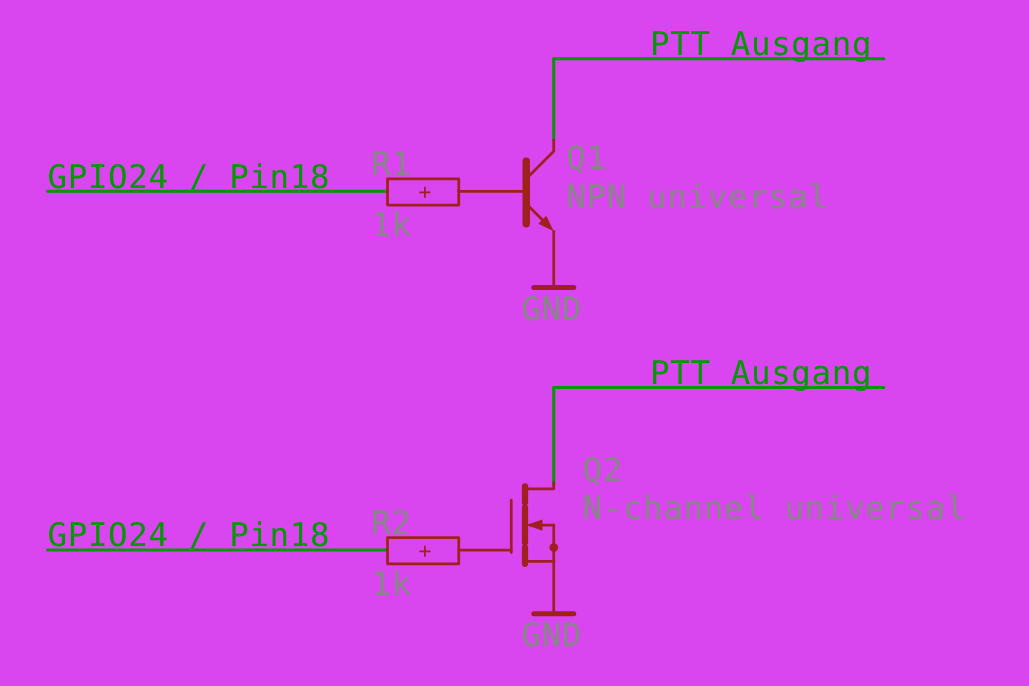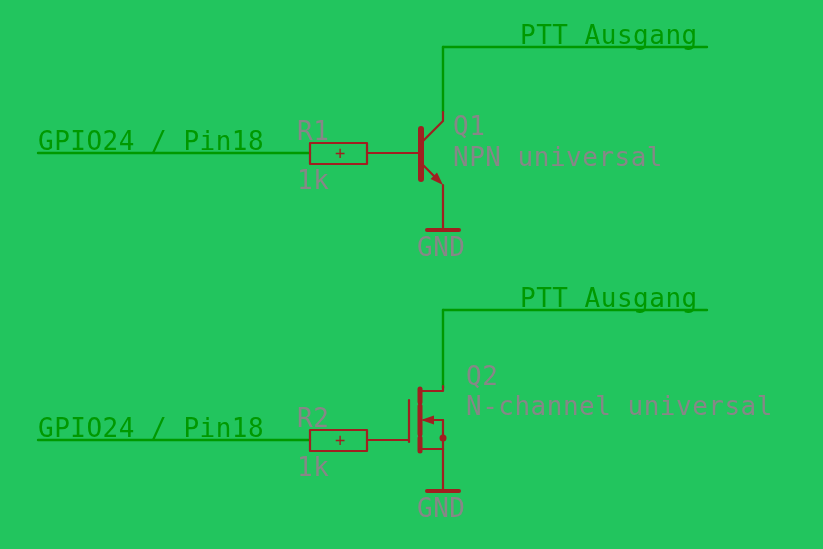--- a/index.html
+++ b/index.html
@@ -4,21 +4,21 @@
 <style>
   html, body {
     margin: 0;
     padding: 0;
     background: #ffffff;
   }
   .canvas {
     position: relative;
     width: 823px;
     height: 549px;
-    background: #22c55e;
+    background: #d946ef;
     overflow: hidden;
     text-align: right;
   }
   svg { display: block; }
   .wire {
     stroke: #009900;
     stroke-width: 2.4;
     fill: none;
     stroke-linecap: round;
   }

